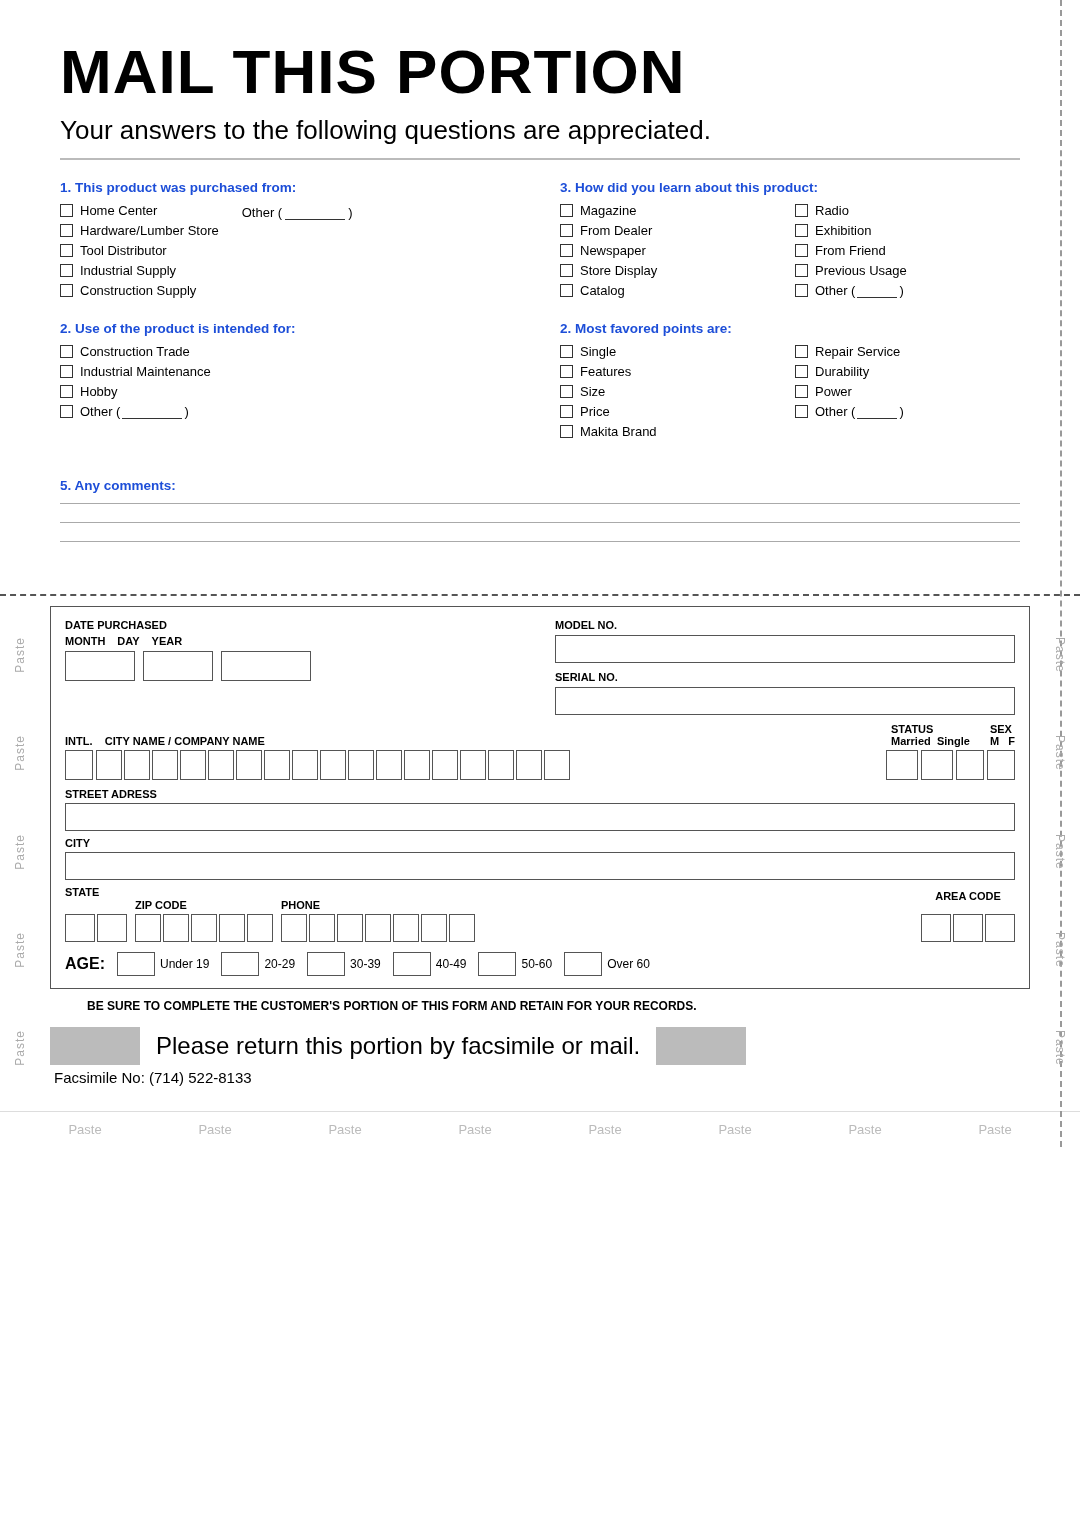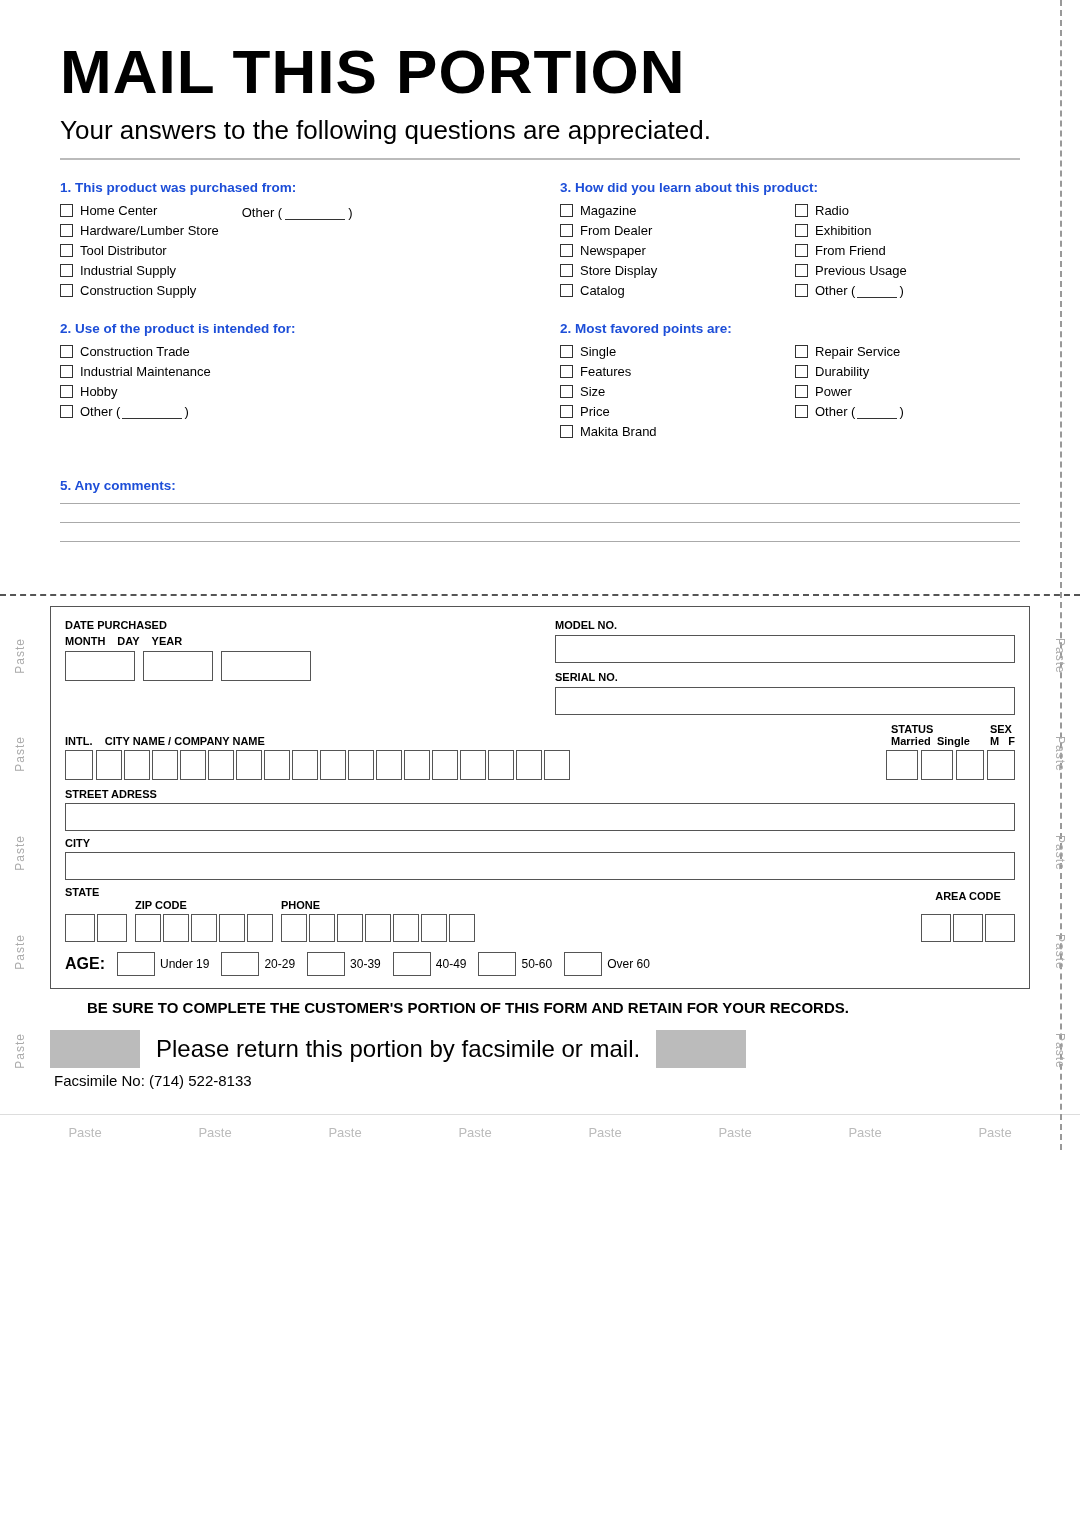--- a/index.html
+++ b/index.html
@@ -517,21 +517,21 @@
           </div>
           <div class="age-item">
             <div class="age-box"></div>
             <span>Over 60</span>
           </div>
         </div>
 
       </div>
 
       <div style="margin-top:10px; padding:0 4px;">
-        <p style="font-size:15px; font-weight:600; text-transform:uppercase;padding-left:33px;">BE SURE TO COMPLETE THE CUSTOMER'S PORTION OF THIS FORM AND RETAIN FOR YOUR RECORDS.</p>
+        <p style="font-size:12px; font-weight:600; text-transform:uppercase;padding-left:33px;">BE SURE TO COMPLETE THE CUSTOMER'S PORTION OF THIS FORM AND RETAIN FOR YOUR RECORDS.</p>
       </div>
 
       <div style="display:flex; align-items:center; gap:16px; margin-top:14px; margin-bottom:4px;">
         <div style="width:90px; height:38px; background:#bbb;"></div>
         <span style="font-size:24px;">Please return this portion by facsimile or mail.</span>
         <div style="width:90px; height:38px; background:#bbb;"></div>
       </div>
       <div style="padding-left:4px; margin-bottom:10px;">
         <span style="font-size:15px;">Facsimile No: (714) 522-8133</span>
       </div>

